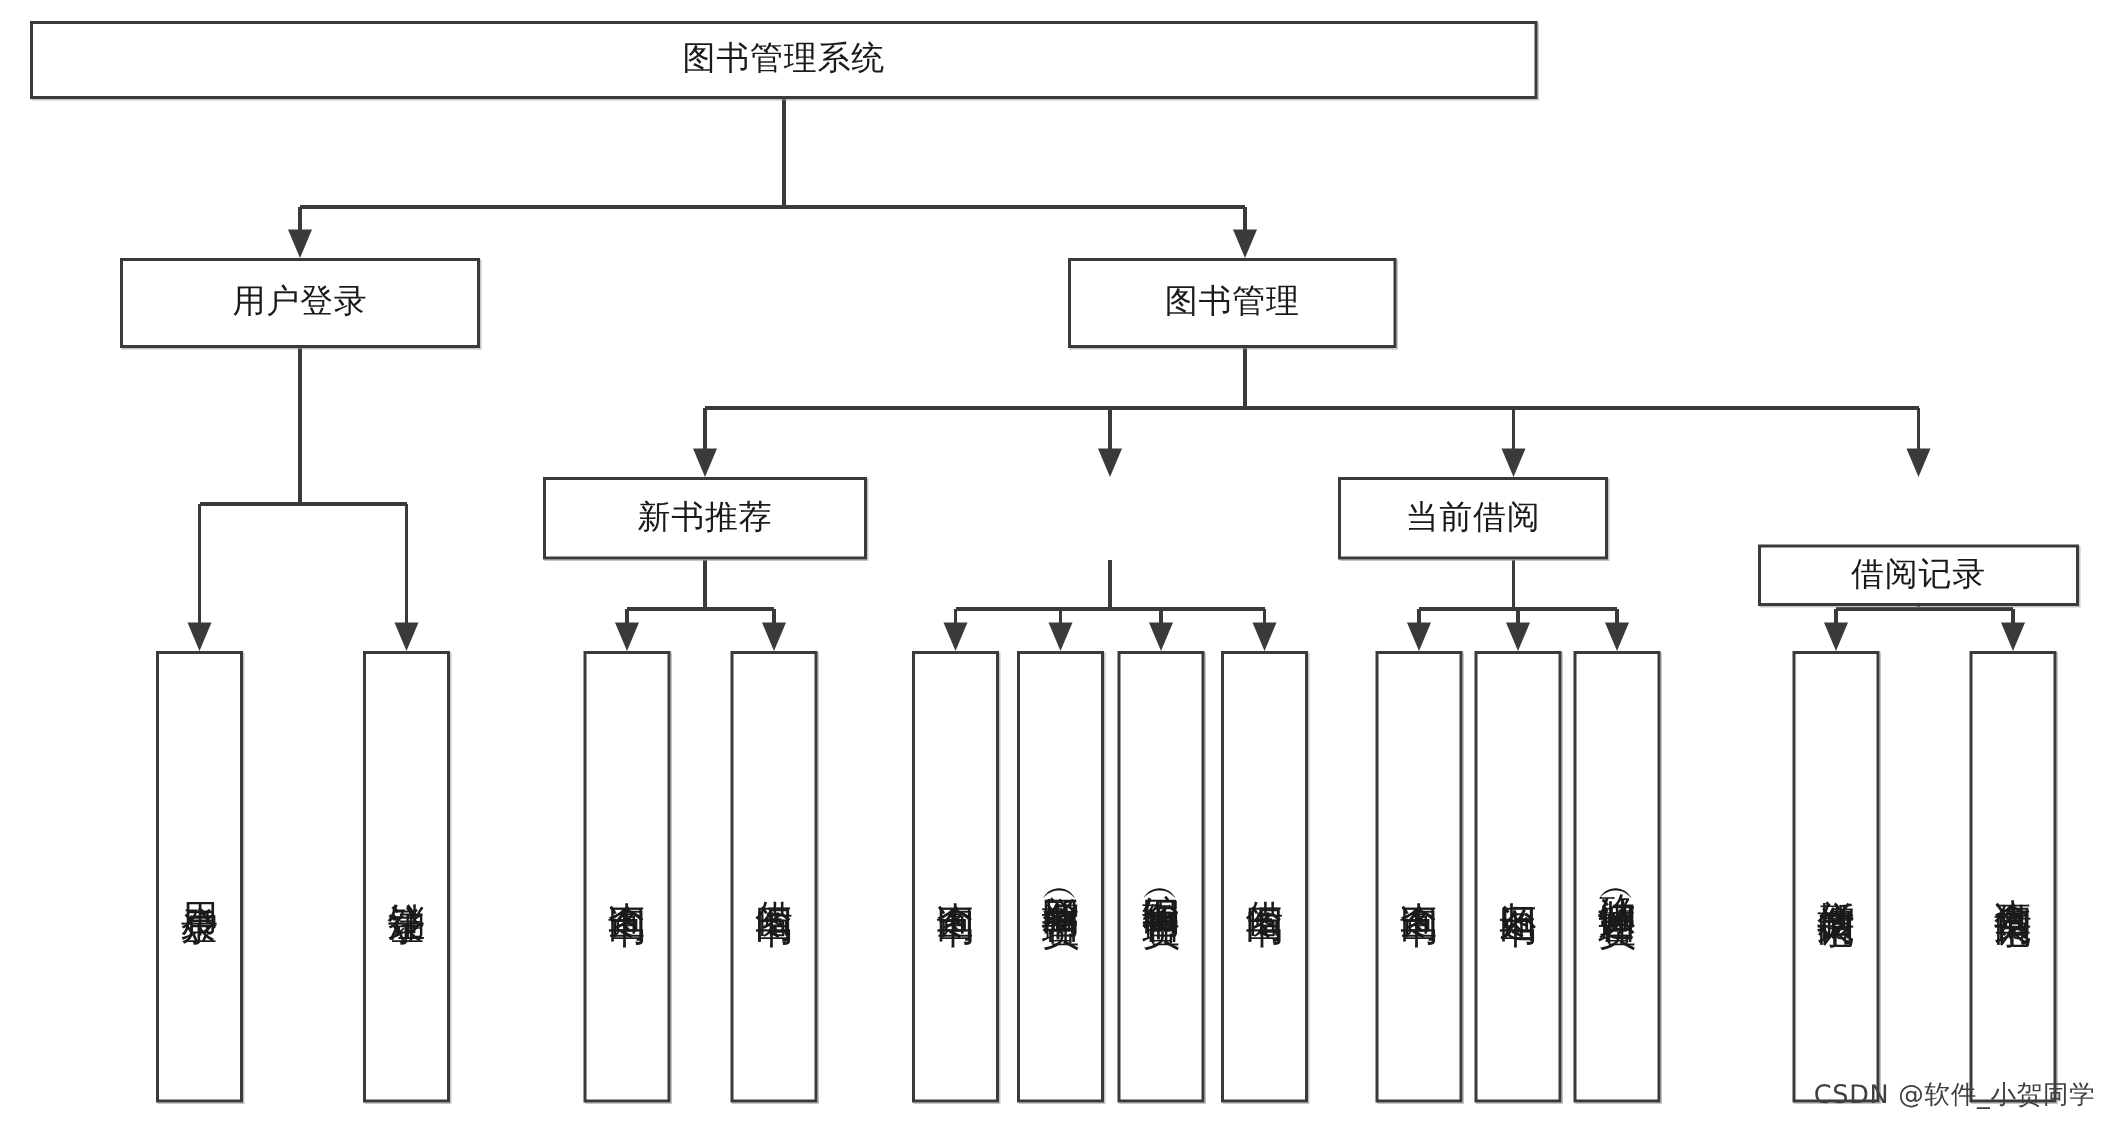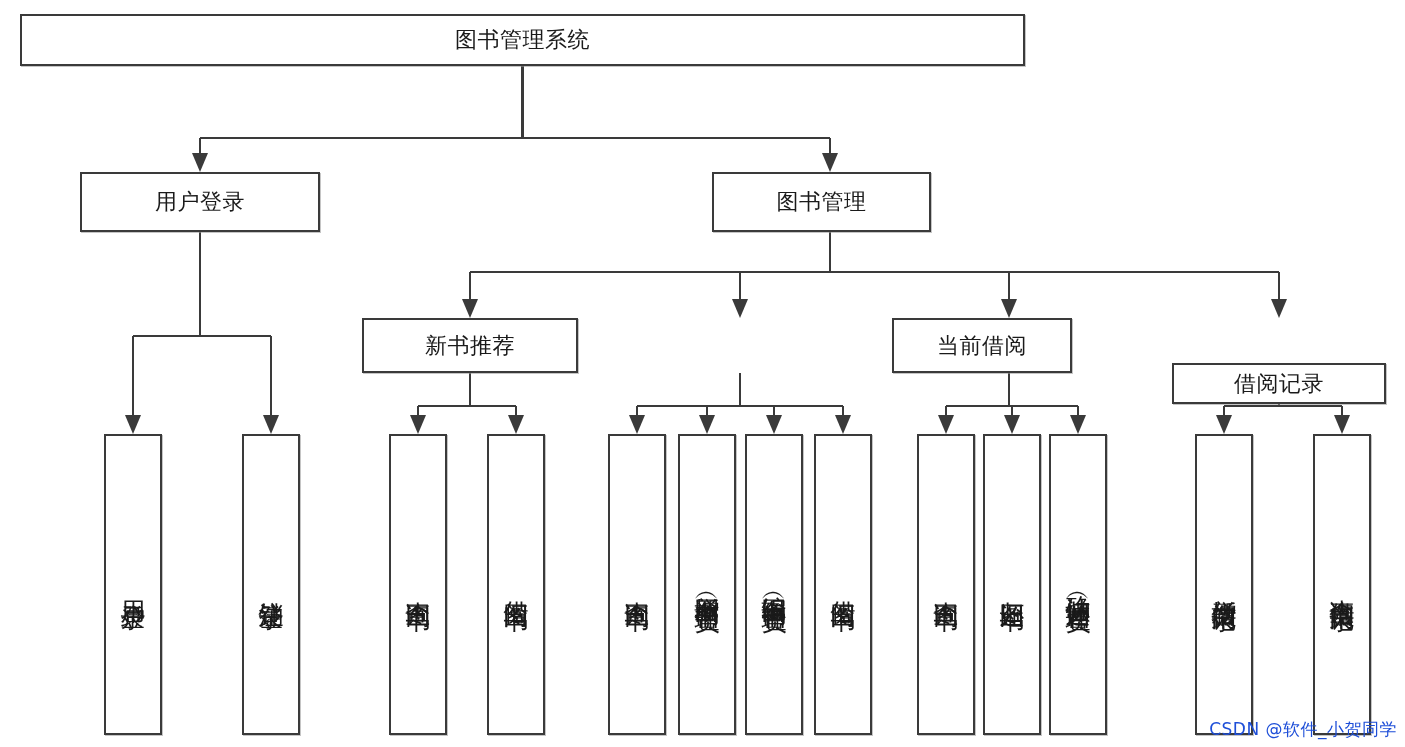--- a/index.html
+++ b/index.html
@@ -56,21 +56,21 @@
     font-size: 25px;
     line-height: 1.08;
     letter-spacing: 2px;
     white-space: nowrap;
   }
   #watermark {
     position: absolute;
     right: 8px;
     bottom: 6px;
     font-size: 17px;
-    color: #1d4ed8;
+    color: #404040;
     letter-spacing: 0.5px;
     white-space: nowrap;
     user-select: none;
   }
 </style>
 </head>
 <body>
 
 <div id="diagram-root">
 

